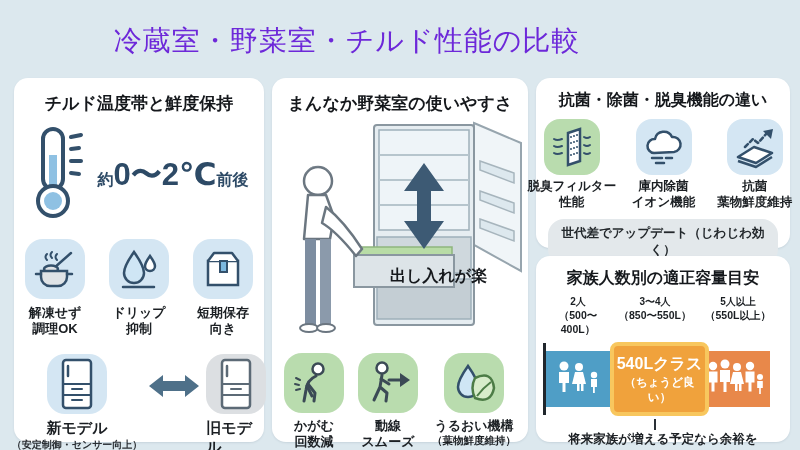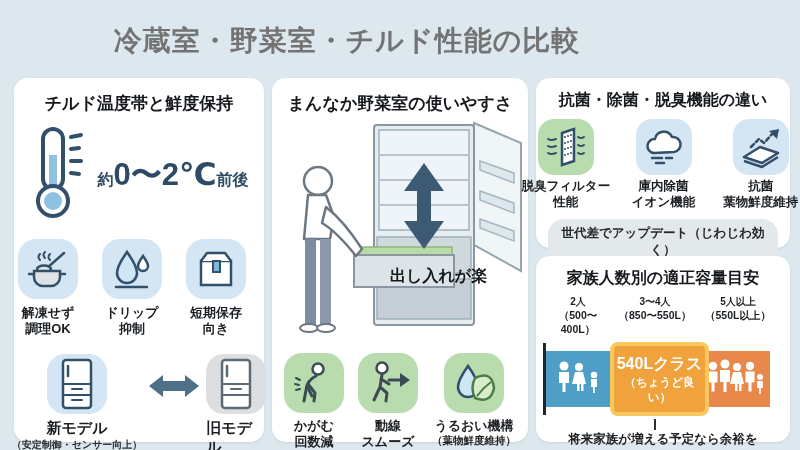--- a/index.html
+++ b/index.html
@@ -4,41 +4,41 @@
 <style>
   * { margin:0; padding:0; box-sizing:border-box; }
   html,body { width:800px; height:450px; }
   body {
     font-family:"Liberation Sans","DejaVu Sans",sans-serif;
     background:#dce8ee; position:relative; overflow:hidden;
     color:#1a1e22;
   }
   .page-title {
     position:absolute; top:22px; left:0; width:694px; text-align:center;
-    font-size:28px; font-weight:700; letter-spacing:1px; color:#737373;
+    font-size:28px; font-weight:400; letter-spacing:1px; color:#6d28d9;
   }
   .panel {
     position:absolute; background:#ffffff; border-radius:14px;
     box-shadow:0 1px 2px rgba(90,110,125,.15);
   }
   .panel-left { left:14px; top:78px; width:250px; height:364px; }
   .panel-mid  { left:272px; top:78px; width:256px; height:364px; }
   .panel-hyg  { left:536px; top:78px; width:254px; height:170px; }
   .panel-cap  { left:536px; top:256px; width:254px; height:186px; }
   .panel-title {
     text-align:center; font-size:17px; font-weight:800; padding-top:14px; color:#15181c;
   }
   .panel-hyg .panel-title, .panel-cap .panel-title { font-size:16px; padding-top:12px; }
 
   
   .temp-row { display:flex; align-items:center; justify-content:center; gap:10px; margin-top:10px; }
   .temp-text { color:#2d4a66; font-weight:800; white-space:nowrap; }
   .temp-text .small { font-size:16px; }
   .temp-text .big { font-size:31px; }
-  .feat-row { display:flex; justify-content:flex-start; gap:16px; margin-top:14px; }
+  .feat-row { display:flex; justify-content:center; gap:16px; margin-top:14px; }
   .feat { display:flex; flex-direction:column; align-items:center; width:68px; }
   .tile {
     width:60px; height:60px; border-radius:18px; background:#d4e6f3;
     display:flex; align-items:center; justify-content:center;
   }
   .tile.green { background:#b9dcae; }
   .tile.gray  { background:#dcdfe2; }
   .feat-label { margin-top:6px; font-size:13px; font-weight:800; text-align:center; line-height:1.25; color:#1c2024; }
   .feat-label .sub { font-size:10.5px; font-weight:700; }
   .models-row { display:flex; justify-content:center; align-items:flex-start; gap:6px; margin-top:16px; }
@@ -51,21 +51,21 @@
   .illu-wrap { position:relative; width:244px; height:232px; margin:4px auto 0; }
   .illu-caption {
     position:absolute; left:112px; top:146px; font-size:16px; font-weight:800;
     line-height:1.35; color:#15181c; white-space:nowrap;
   }
   .veg-feat-row { display:flex; justify-content:center; gap:14px; margin-top:2px; }
   .veg-feat { display:flex; flex-direction:column; align-items:center; }
   .veg-feat .feat-label { margin-top:5px; }
 
   
-  .hyg-row { display:flex; justify-content:center; gap:28px; margin-top:8px; }
+  .hyg-row { display:flex; justify-content:center; gap:22px; margin-top:8px; }
   .hyg-feat { display:flex; flex-direction:column; align-items:center; width:76px; }
   .hyg-feat .tile { width:56px; height:56px; border-radius:16px; }
   .hyg-feat .feat-label { font-size:12.5px; margin-top:4px; white-space:nowrap; }
   .hyg-note {
     margin:9px 12px 0; background:#e3e8eb; border-radius:16px; padding:6px 4px;
     text-align:center; font-size:12.5px; font-weight:800; color:#23282c;
   }
 
   
   .cap-heads { display:flex; padding-left:10px; margin-top:6px; }

